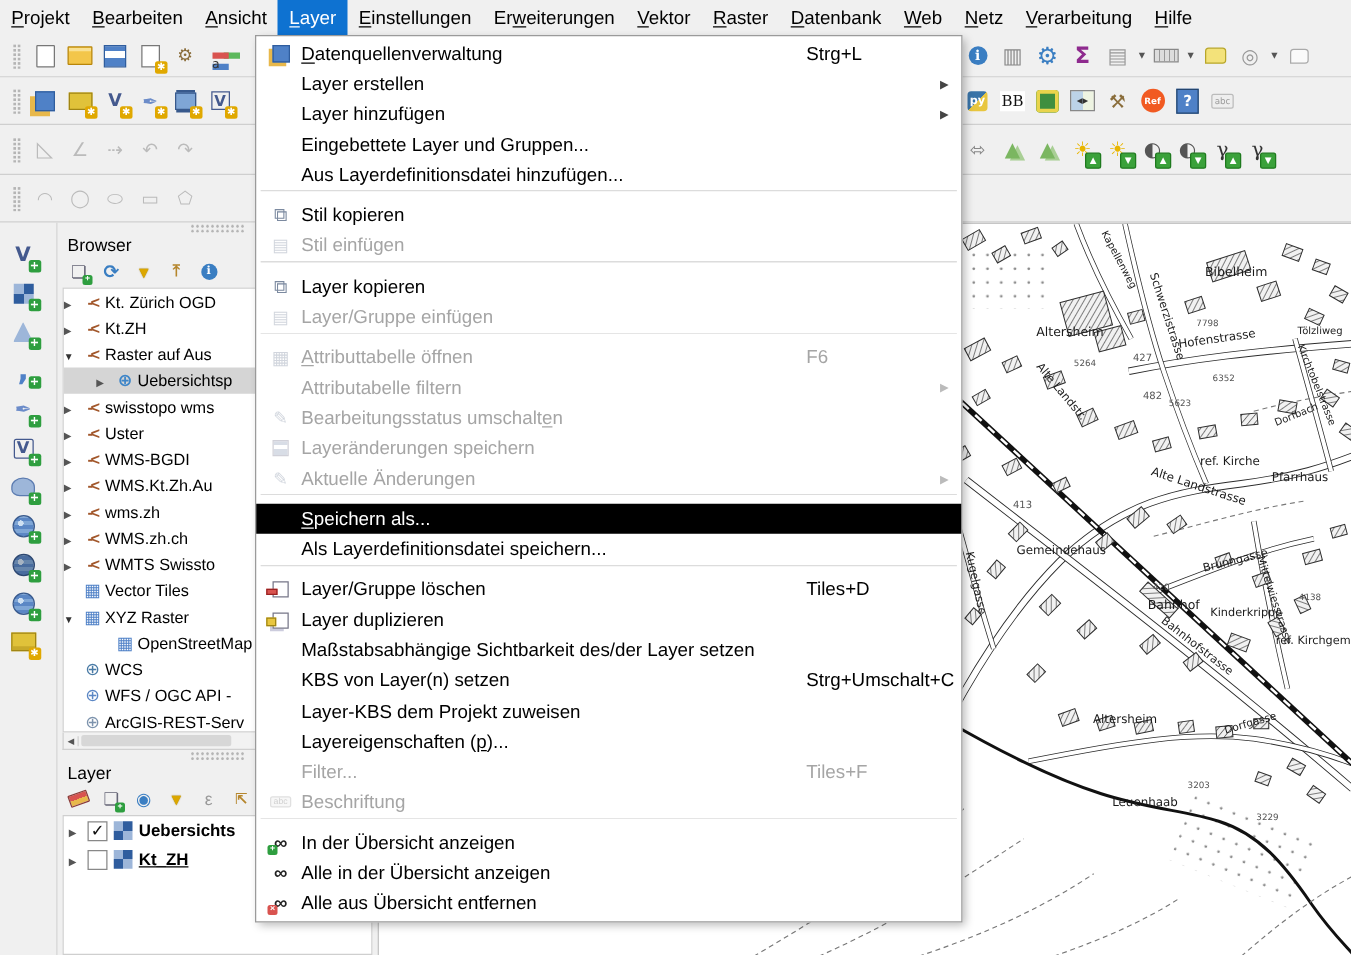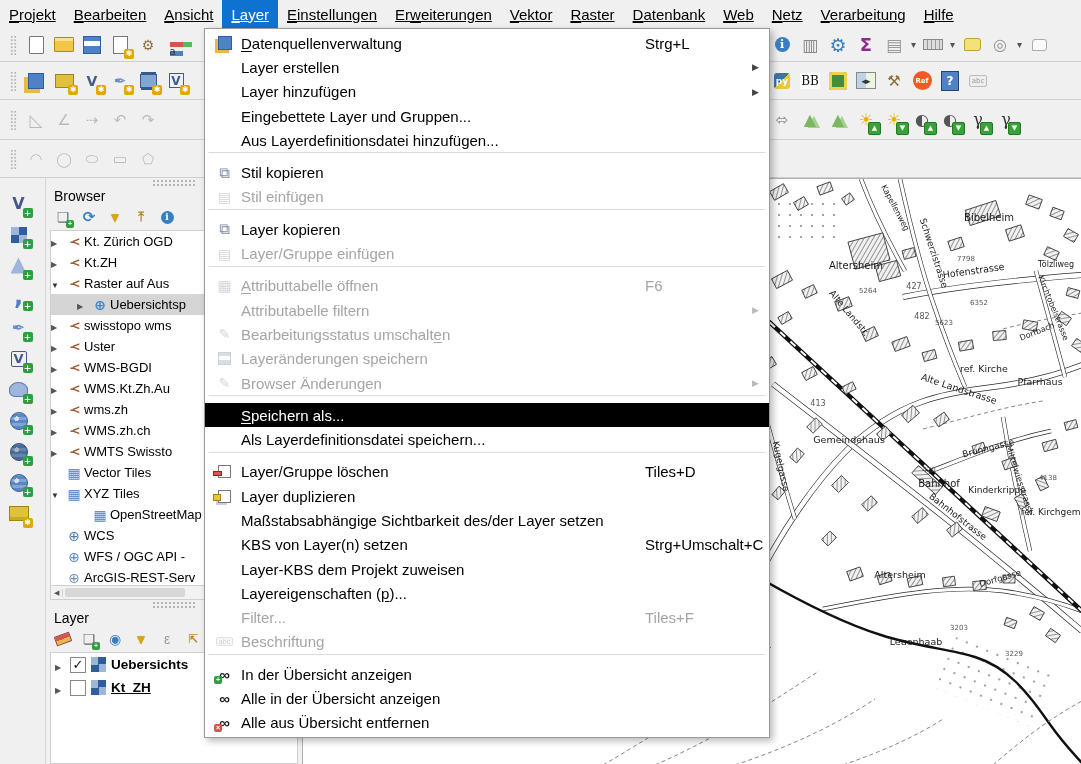--- a/index.html
+++ b/index.html
@@ -3,21 +3,21 @@
 <meta charset="utf-8">
 <style>
   html,body{margin:0;padding:0;}
   body{width:1081px;height:764px;overflow:hidden;background:#f0f0f0;
        font-family:"Liberation Sans","DejaVu Sans",sans-serif;position:relative;}
   u{text-underline-offset:2px;}
 
   
   #menubar{position:absolute;top:0;left:0;width:1081px;height:28px;display:flex;
            background:#f0f0f0;z-index:20;}
-  .mb-item{display:flex;align-items:center;padding:0 9px;font-size:15px;color:#000;cursor:default;text-decoration:underline;}
+  .mb-item{display:flex;align-items:center;padding:0 9px;font-size:15px;color:#000;cursor:default;}
   .mb-item.active{background:#0e72d1;color:#fff;}
 
   
   #toolbars{position:absolute;top:28px;left:0;width:1081px;z-index:5;}
   .tb-row{position:relative;background:#f0f0f0;border-bottom:1px solid #cfcfcf;
           display:flex;align-items:center;padding-left:10px;}
   #tb1{height:33px}#tb2{height:37px}#tb3{height:39px}#tb4{height:37px}
   .tb-group{display:flex;align-items:center;}
   .tb-right{position:absolute;left:768px;top:0;bottom:0;display:flex;align-items:center;}
   .tb-handle{width:7px;height:20px;margin-right:5px;
@@ -511,21 +511,21 @@
 
       <div class="trow" data-depth="1">
         <span class="expander" data-exp="none"></span>
         <span class="ticon" data-icon="tile-grid-icon"></span>
         <span class="tlabel">Vector Tiles</span>
       </div>
 
       <div class="trow" data-depth="1">
         <span class="expander" data-exp="expanded"></span>
         <span class="ticon" data-icon="tile-grid-icon"></span>
-        <span class="tlabel">XYZ Tiles</span>
+        <span class="tlabel">XYZ Raster</span>
       </div>
 
       <div class="trow" data-depth="2">
         <span class="expander" data-exp="none"></span>
         <span class="ticon" data-icon="tile-grid-icon"></span>
         <span class="tlabel">OpenStreetMap</span>
       </div>
 
       <div class="trow" data-depth="1">
         <span class="expander" data-exp="none"></span>
@@ -822,21 +822,21 @@
     </div>
 
     <div class="mitem disabled">
       <span class="mi" data-icon="save-edits-icon"></span>
       <span class="mlabel">Layeränderungen speichern</span>
       <span class="mshortcut"></span>
     </div>
 
     <div class="mitem disabled has-sub sep-after">
       <span class="mi" data-icon="current-edits-icon"></span>
-      <span class="mlabel">Browser Änderungen</span>
+      <span class="mlabel">Aktuelle Änderungen</span>
       <span class="mshortcut"></span>
     </div>
 
     <div class="mitem highlighted">
       <span class="mi"></span>
       <span class="mlabel"><u>S</u>peichern als...</span>
       <span class="mshortcut"></span>
     </div>
 
     <div class="mitem sep-after">

